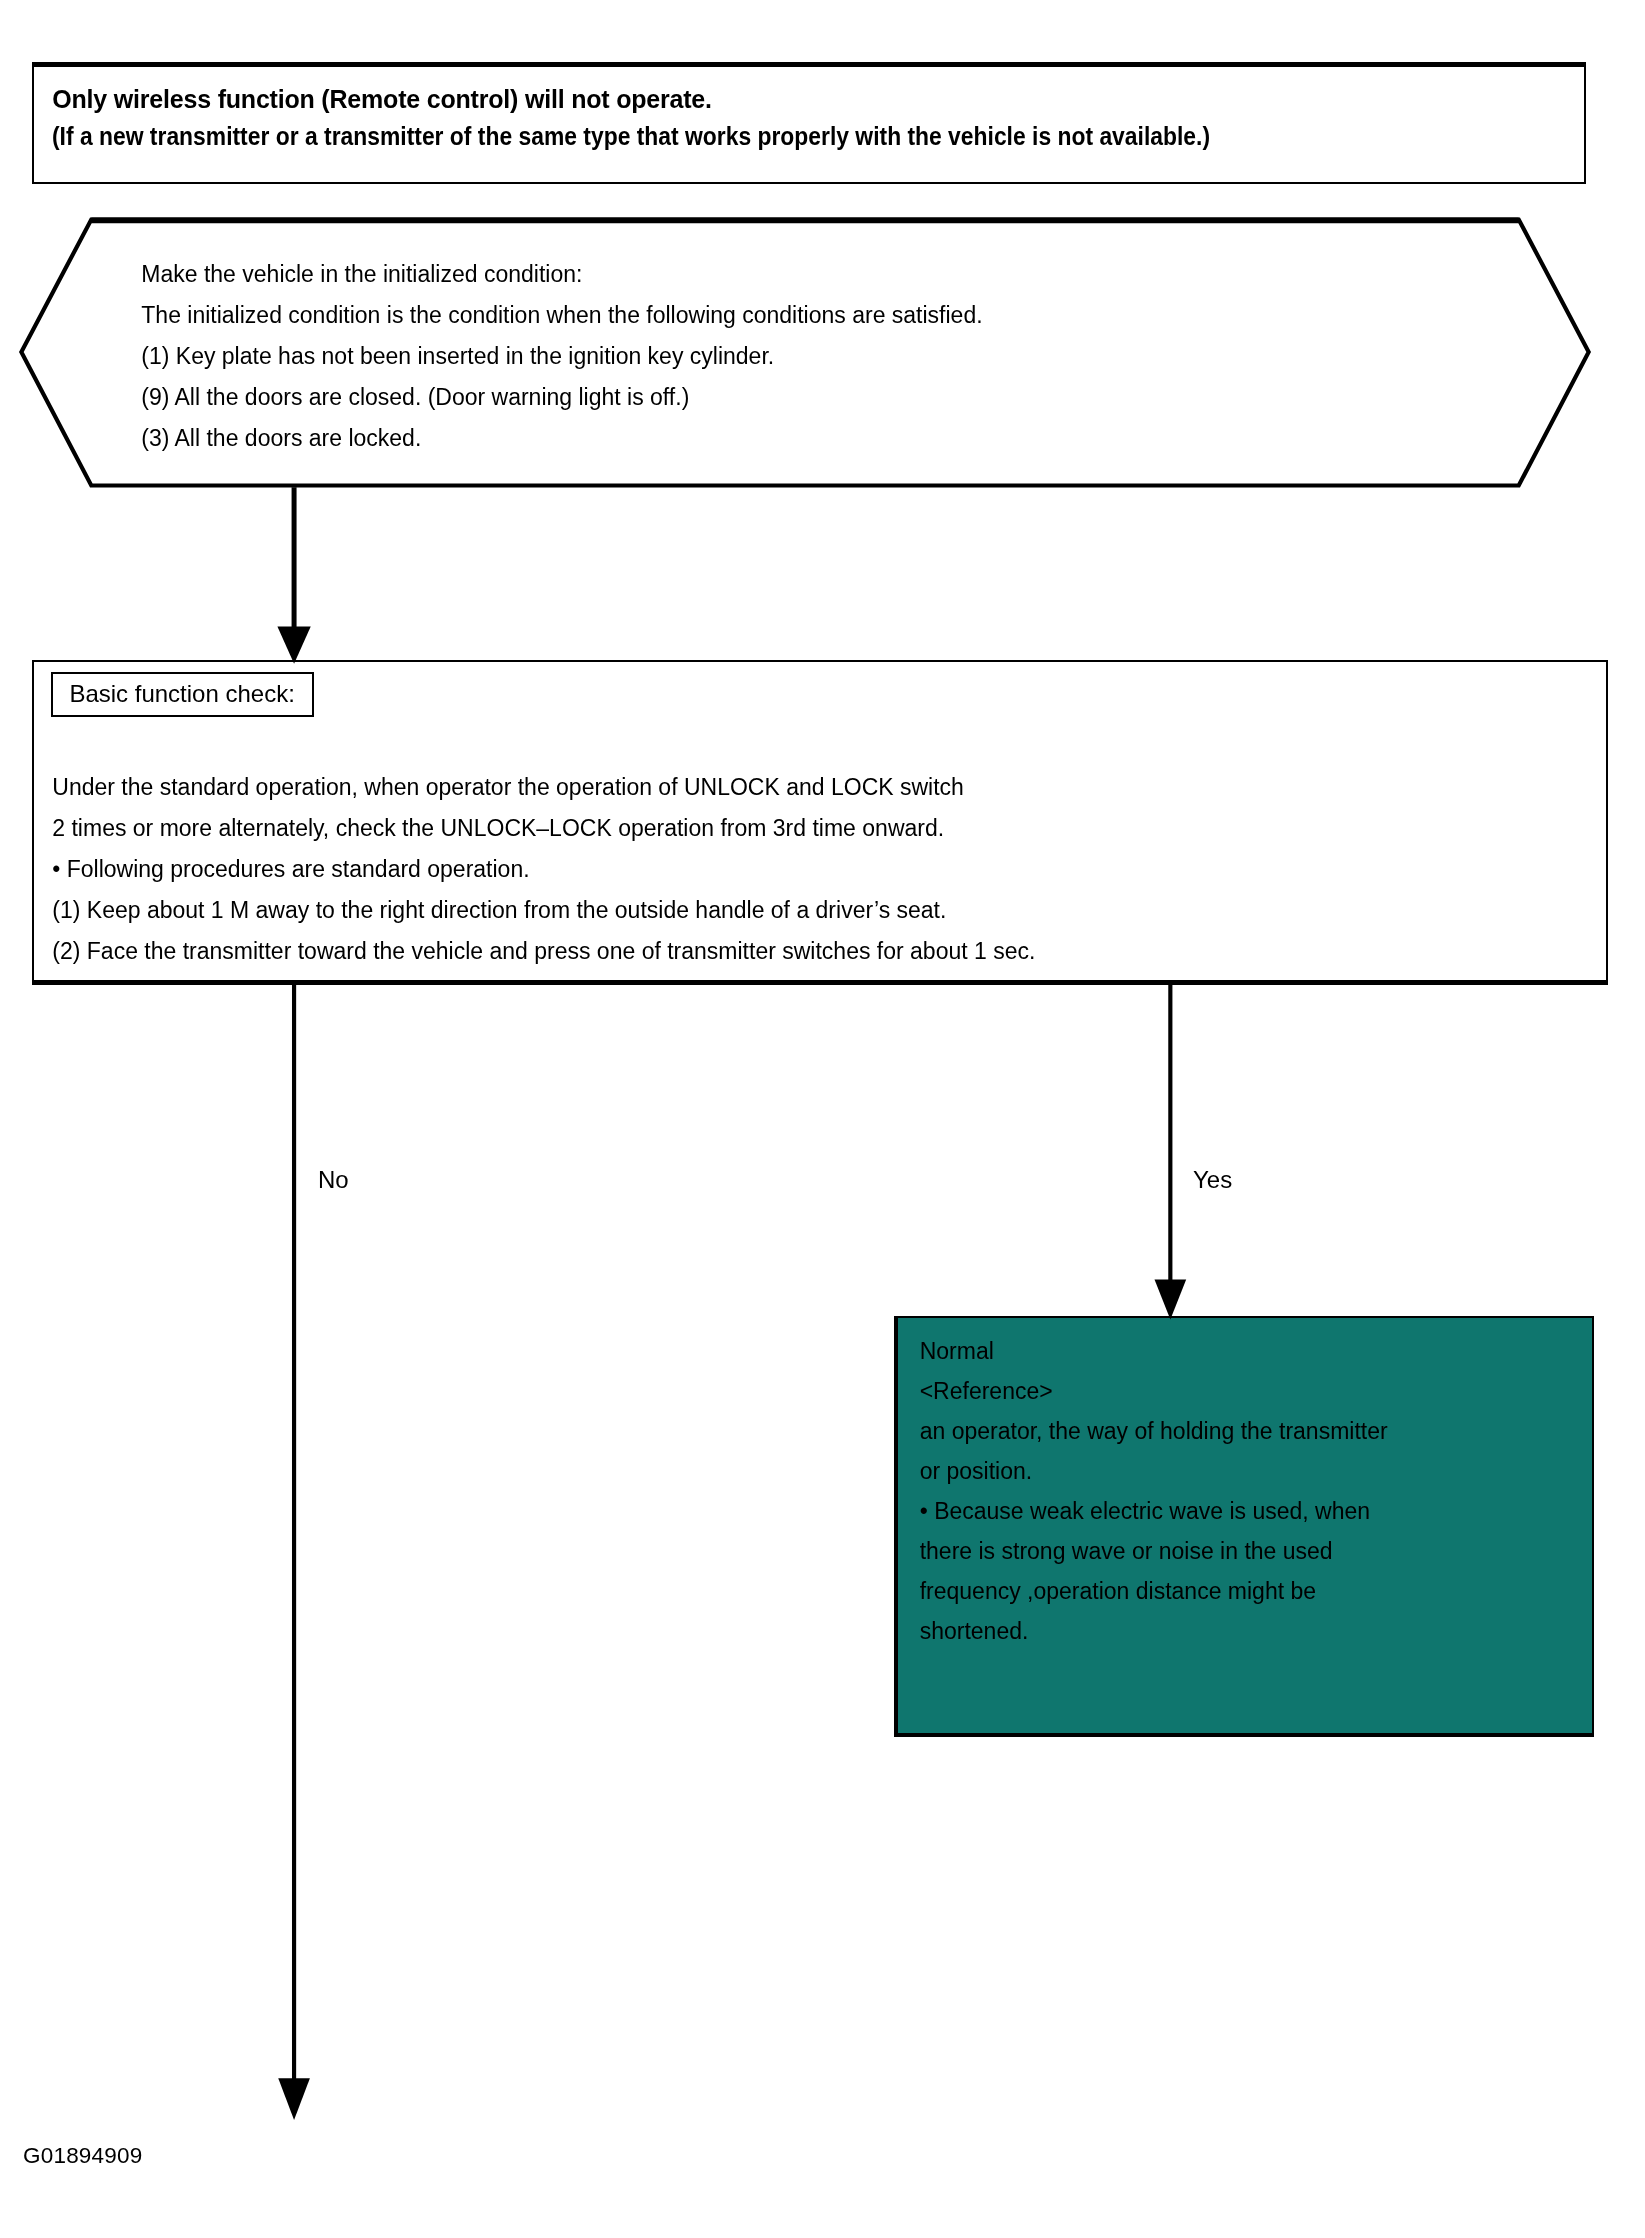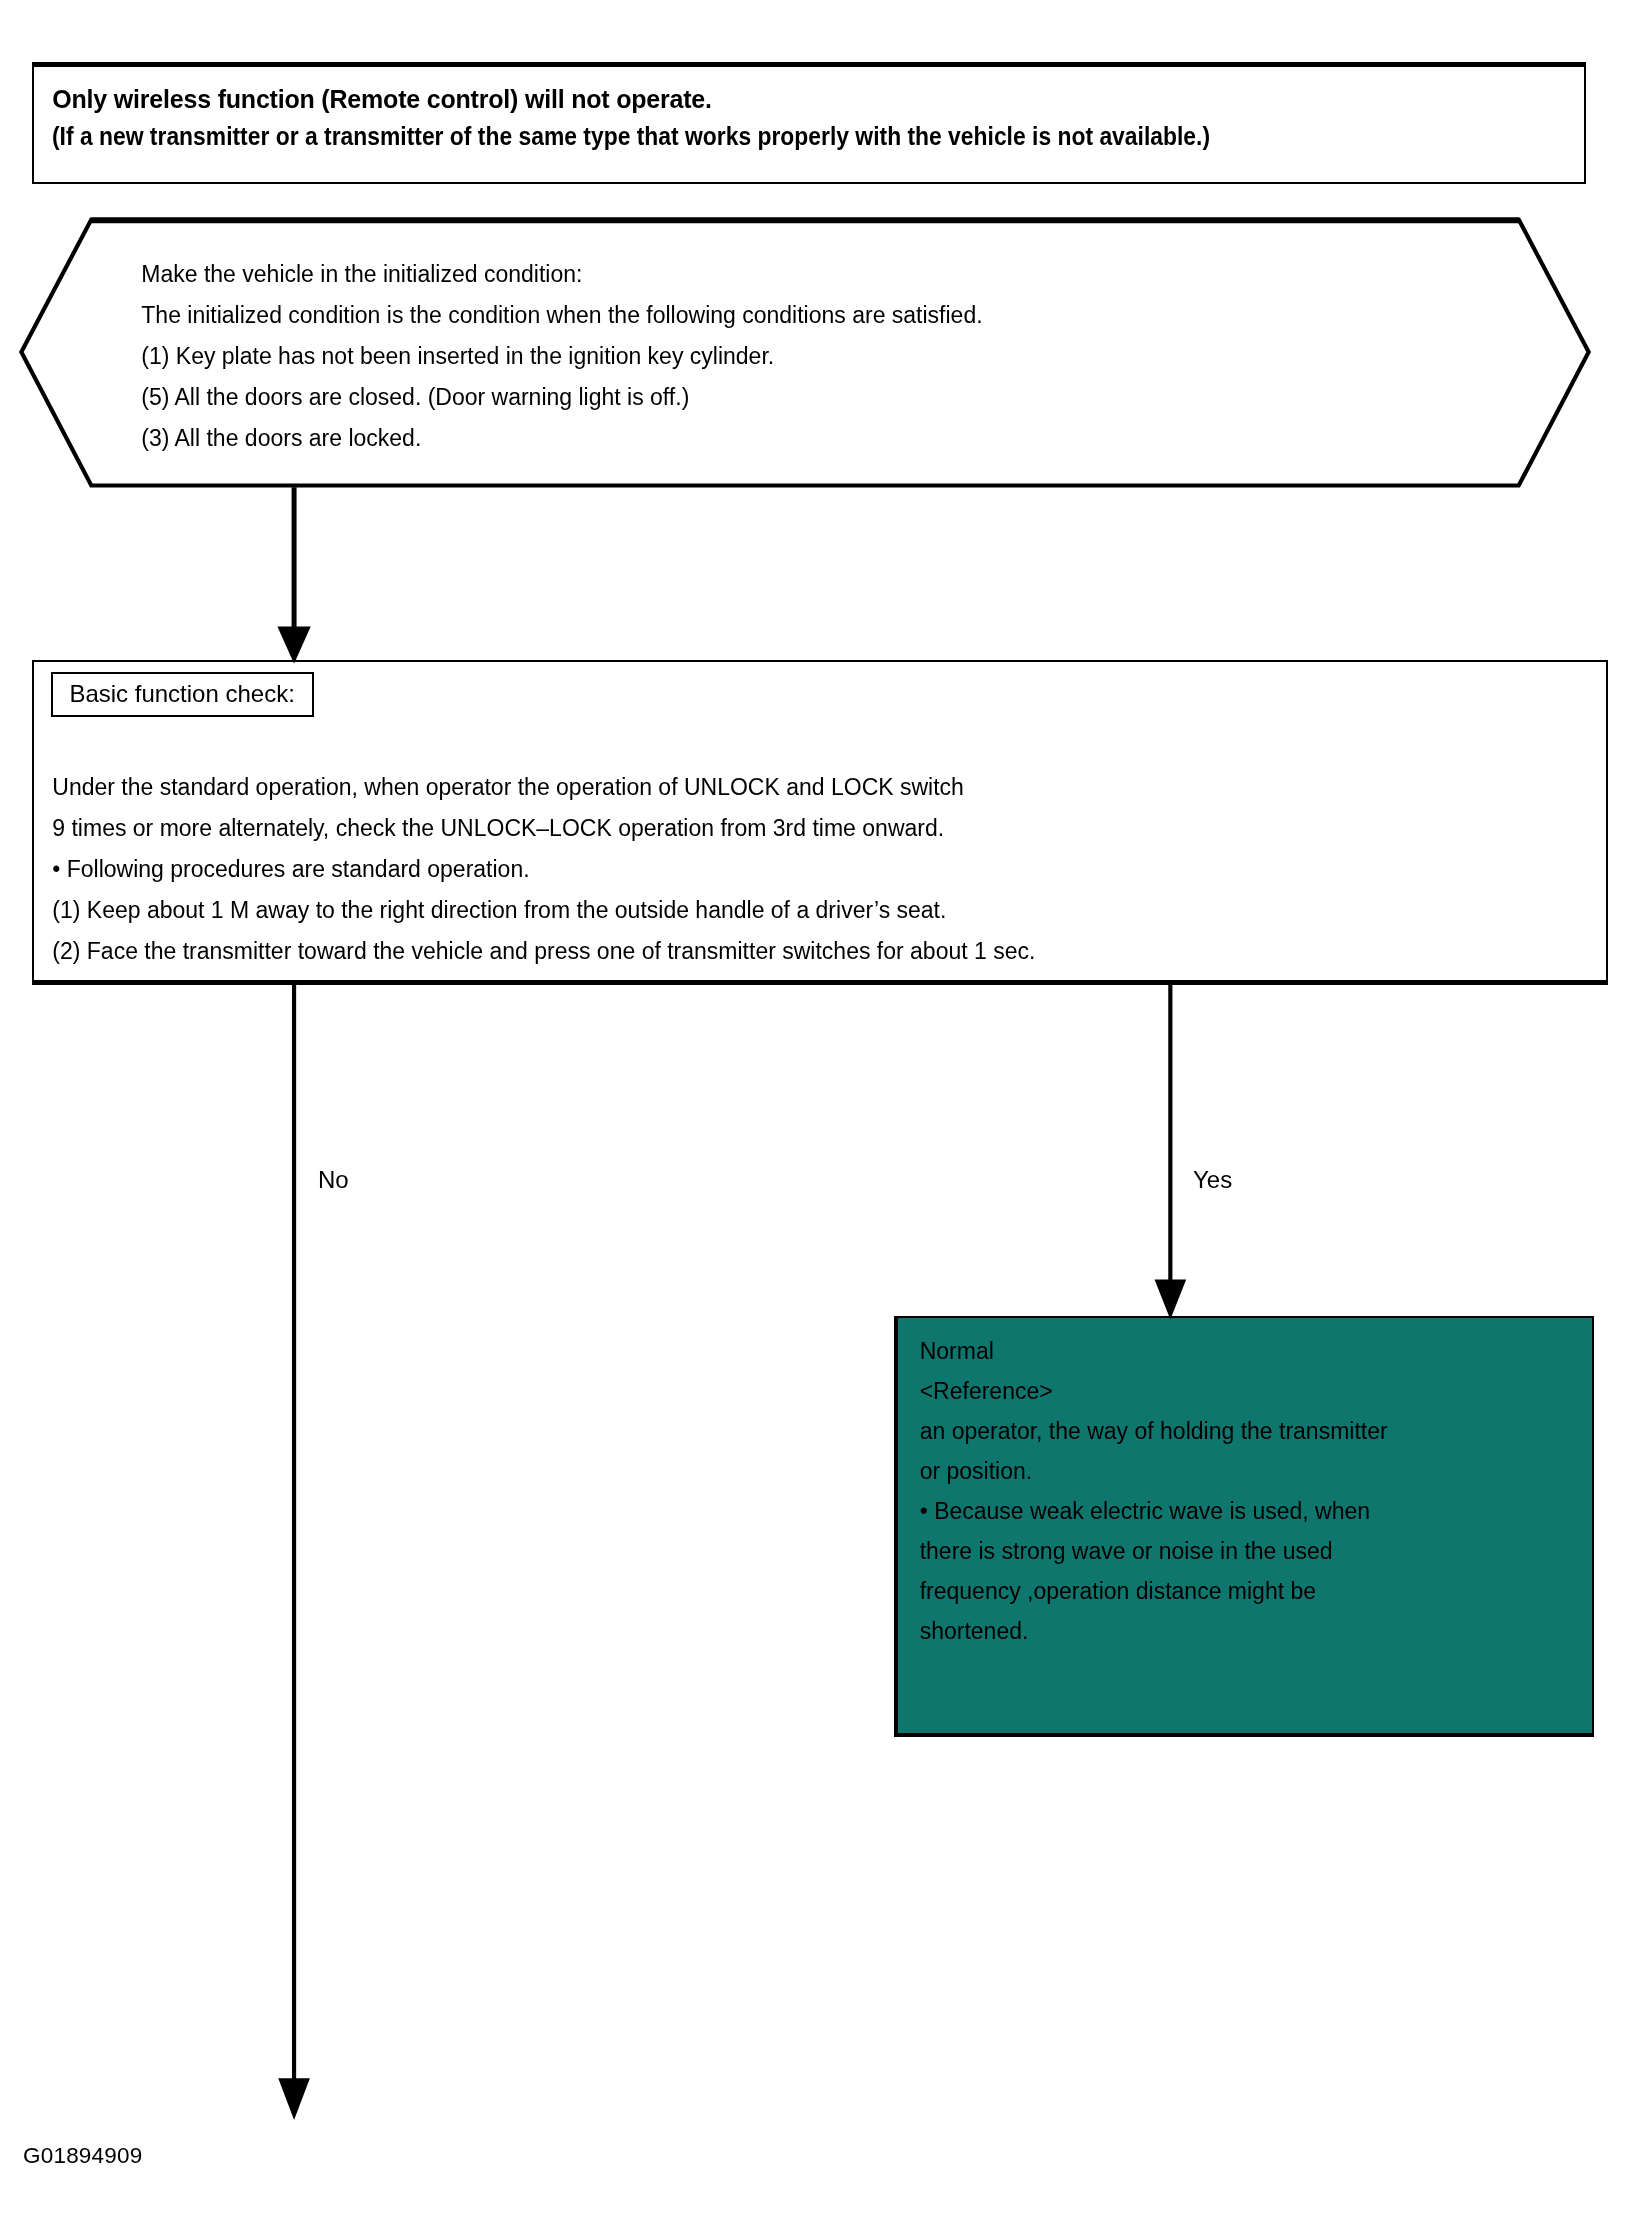--- a/index.html
+++ b/index.html
@@ -175,30 +175,30 @@
 
   <div class="hexagon-wrap">
     <svg viewBox="0 0 1890 325" preserveAspectRatio="none">
       <polygon points="88,3 1802,3 1886,162 1802,322 88,322 4,162" fill="#ffffff" stroke="#000000" stroke-width="5"></polygon>
       <line x1="88" y1="4" x2="1802" y2="4" stroke="#000000" stroke-width="7"></line>
     </svg>
     <div class="hexagon-text">
       <div>Make the vehicle in the initialized condition:</div>
       <div>The initialized condition is the condition when the following conditions are satisfied.</div>
       <div>(1) Key plate has not been inserted in the ignition key cylinder.</div>
-      <div>(5) All the doors are closed. (Door warning light is off.)</div>
+      <div>(9) All the doors are closed. (Door warning light is off.)</div>
       <div>(3) All the doors are locked.</div>
     </div>
   </div>
 
   <div class="check-box">
     <div class="check-label">Basic function check:</div>
     <div class="check-body">
       <div>Under the standard operation, when operator the operation of UNLOCK and LOCK switch</div>
-      <div>9 times or more alternately, check the UNLOCK–LOCK operation from 3rd time onward.</div>
+      <div>2 times or more alternately, check the UNLOCK–LOCK operation from 3rd time onward.</div>
       <div>• Following procedures are standard operation.</div>
       <div>(1) Keep about 1 M away to the right direction from the outside handle of a driver’s seat.</div>
       <div>(2) Face the transmitter toward the vehicle and press one of transmitter switches for about 1 sec.</div>
     </div>
   </div>
 
   <div class="branch-label branch-no">No</div>
   <div class="branch-label branch-yes">Yes</div>
 
   <div class="normal-box">

